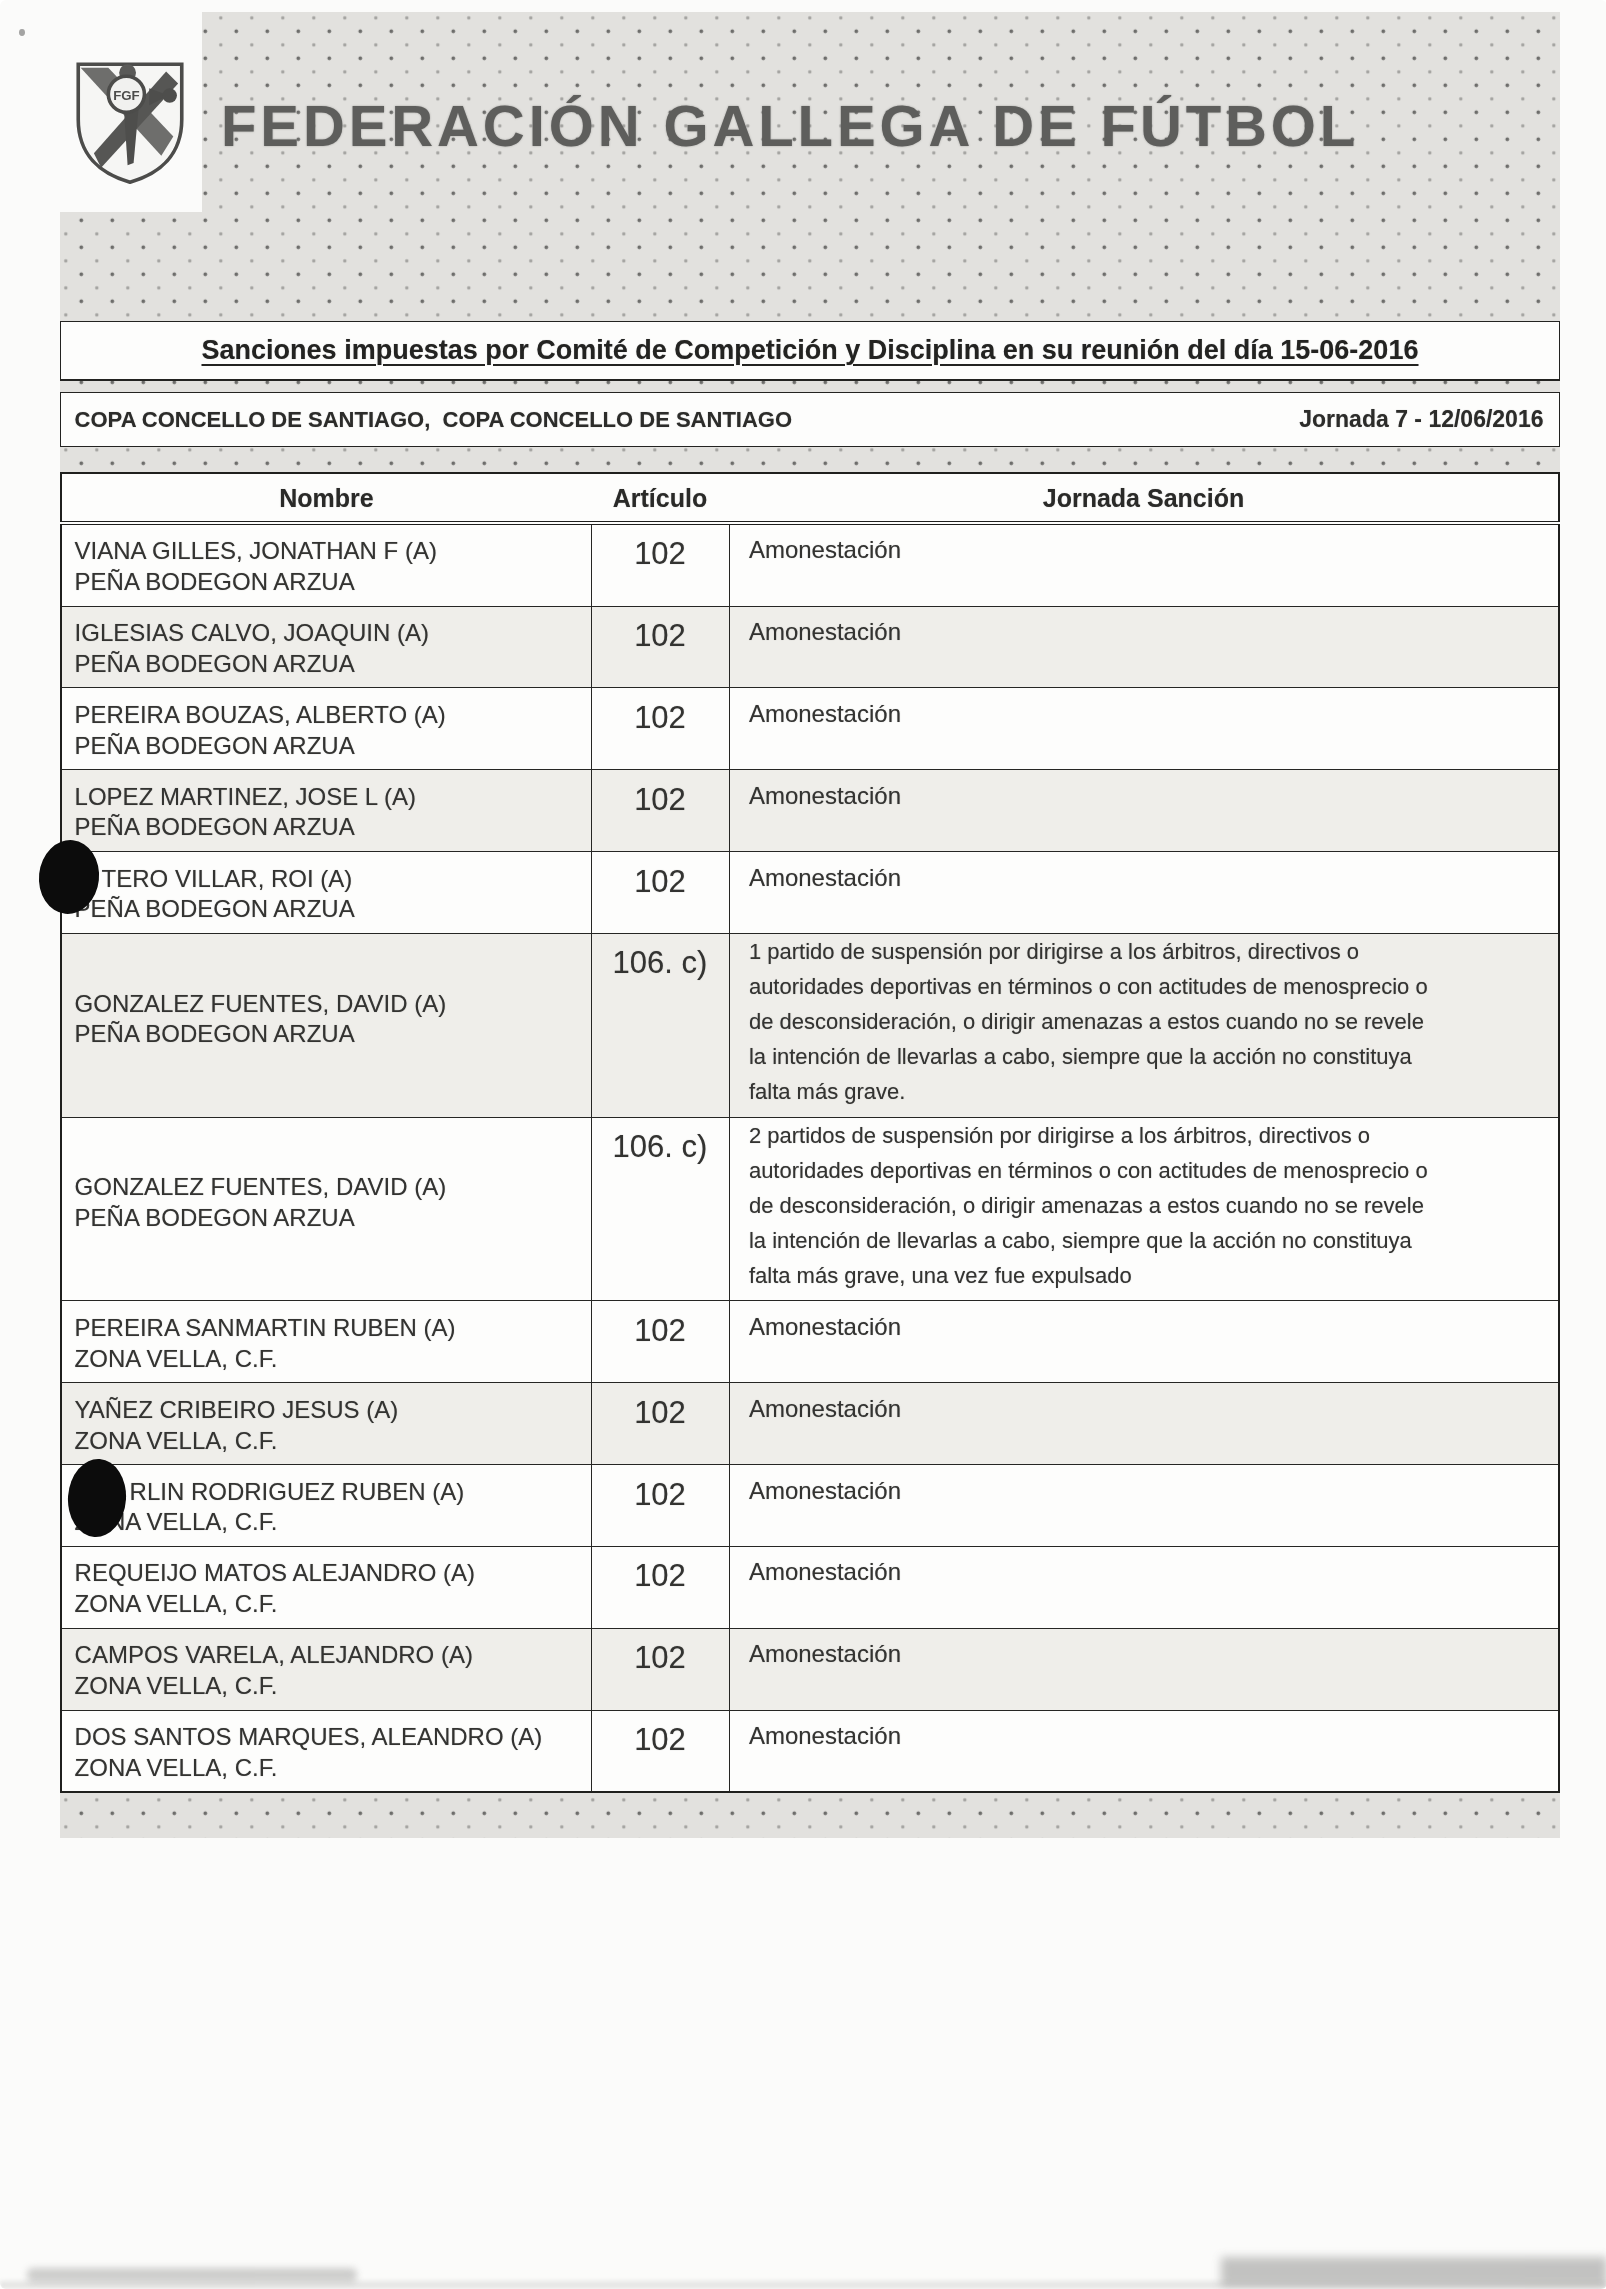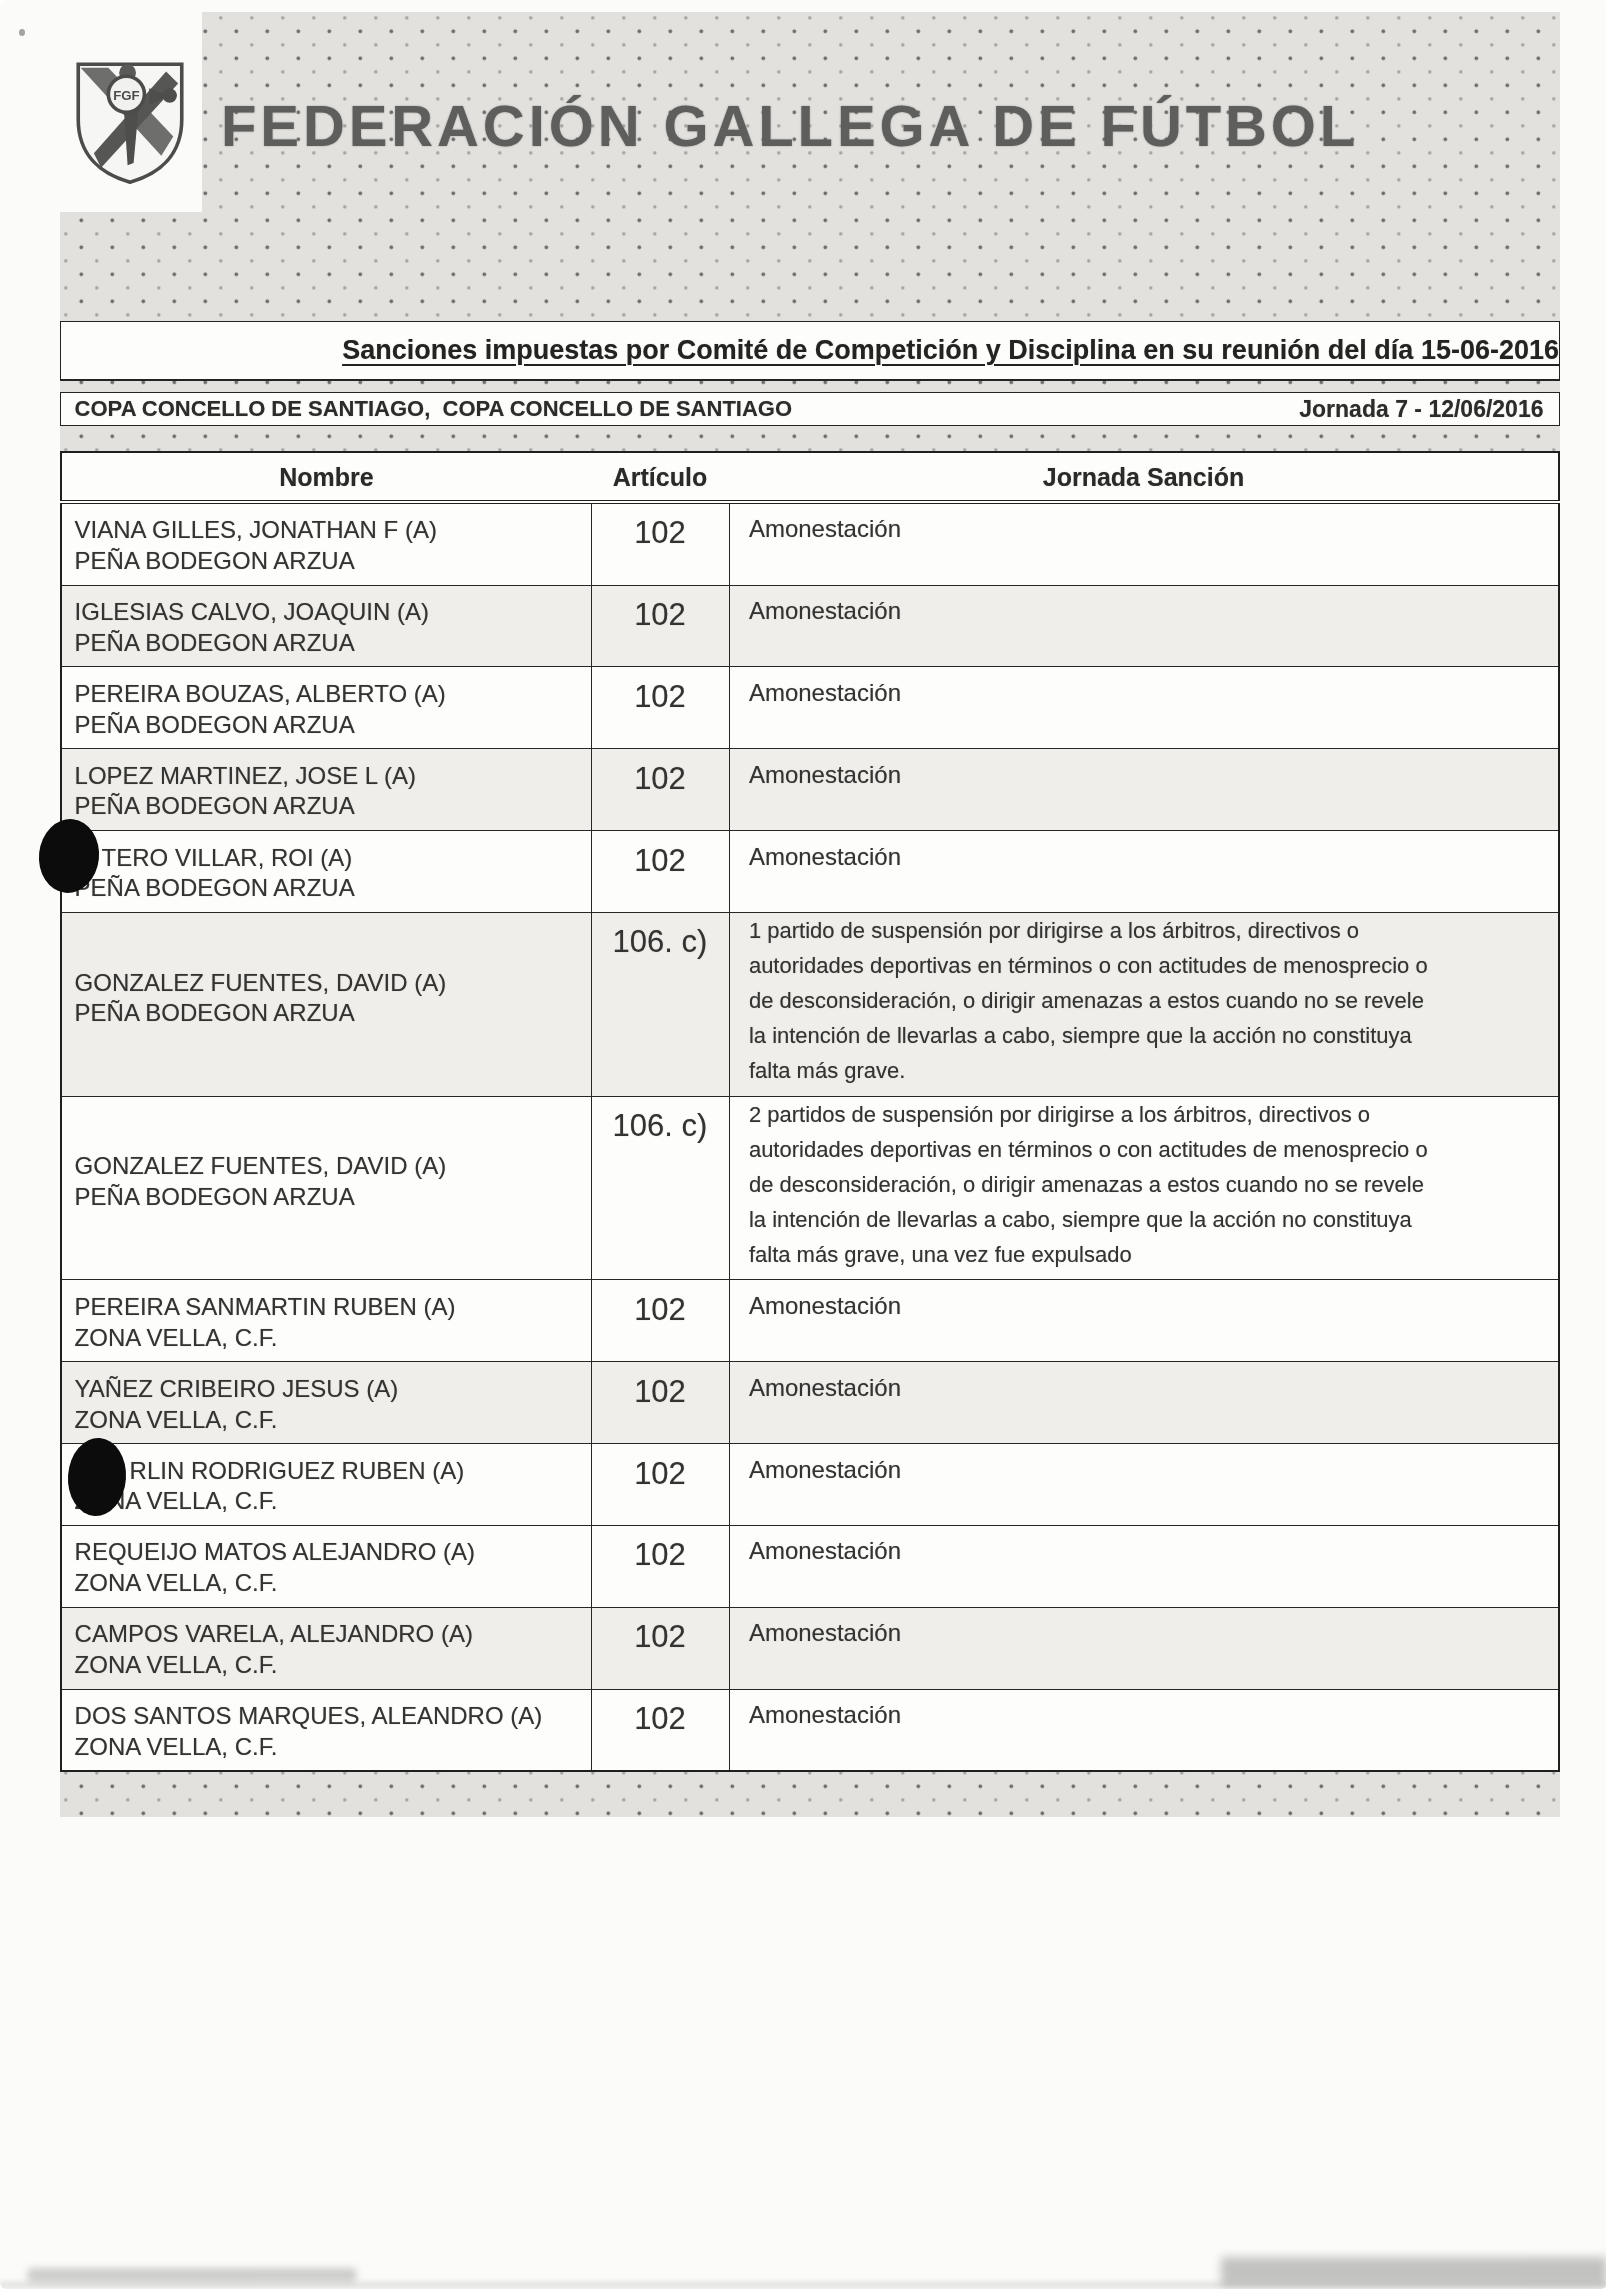--- a/index.html
+++ b/index.html
@@ -27,28 +27,28 @@
   .org-title {
     position:absolute; left:161px; top:80px; white-space:nowrap;
     font-size:58px; font-weight:bold; letter-spacing:3.9px;
     color:#5e5e5c; text-shadow:0 0 1.9px rgba(94,94,92,.55);
   }
   .soft { text-shadow:0 0 1px rgba(70,70,70,.45); }
 
   .box { background:#fdfdfc; border:1.9px solid #232321; box-sizing:border-box; }
   .title-box {
     height:60px; margin-bottom:11.6px; border-bottom-width:2.9px;
-    display:flex; align-items:center; justify-content:flex-end;
+    display:flex; align-items:center; justify-content:center;
   }
   .title-text {
     font-size:27px; font-weight:bold; color:#232321;
     text-decoration:underline; text-underline-offset:4.9px; text-decoration-thickness:1.9px;
   }
   .comp-box {
-    height:34px; margin-bottom:25px; padding:0 15.5px 0 13.6px;
+    height:55px; margin-bottom:25px; padding:0 15.5px 0 13.6px;
     display:flex; align-items:center; justify-content:space-between;
   }
   .comp-name { font-size:22px; font-weight:bold; color:#2c2c2a; }
   .matchday  { font-size:23px; font-weight:bold; color:#2c2c2a; }
 
   table.sanctions {
     width:100%; border-collapse:collapse; table-layout:fixed;
     background:#fdfdfc; border:2.9px solid #1f1f1d;
   }
   table.sanctions thead td {

